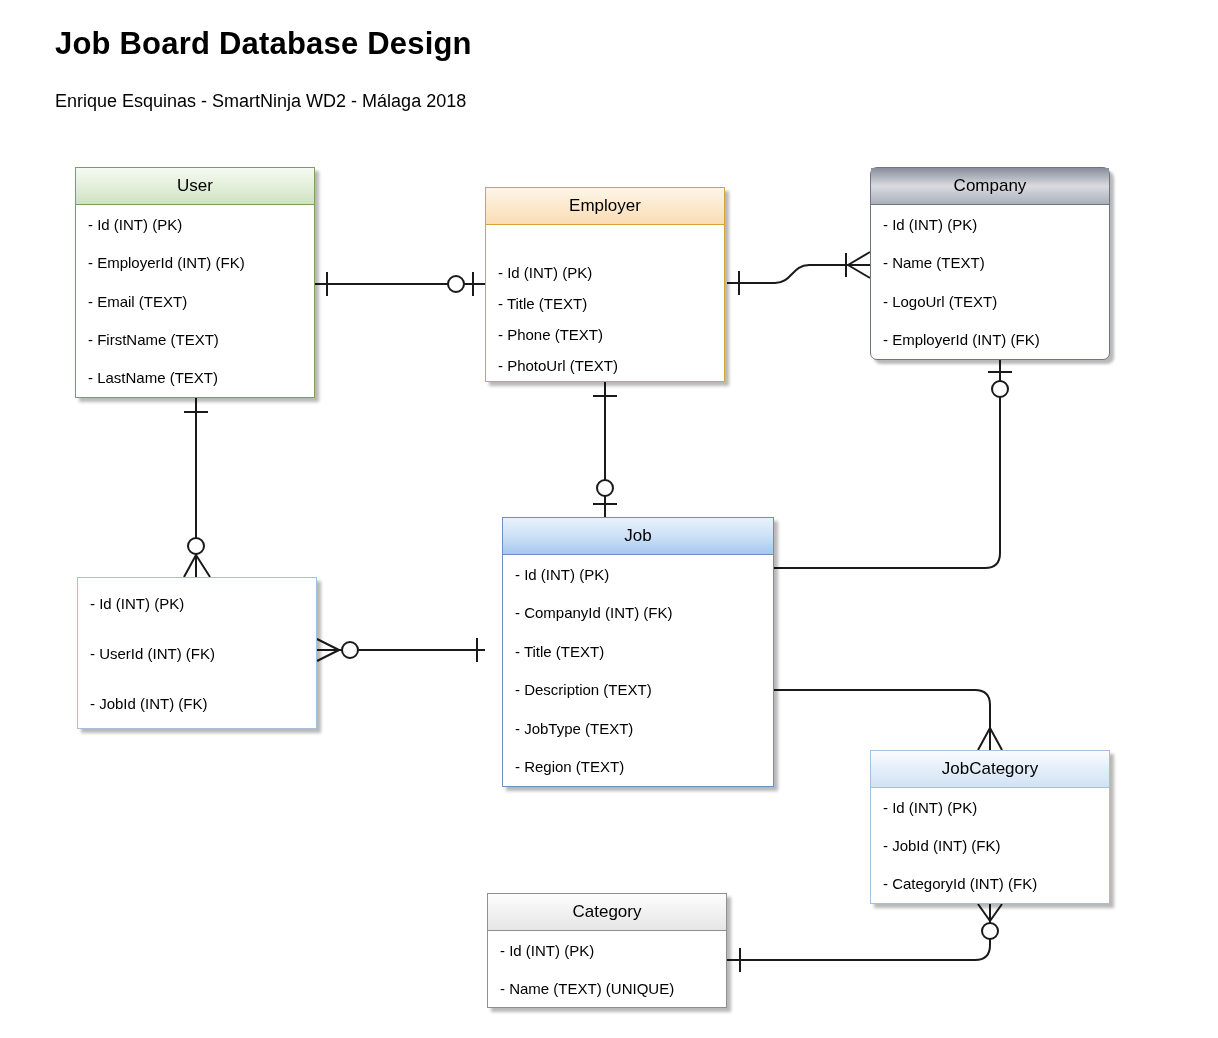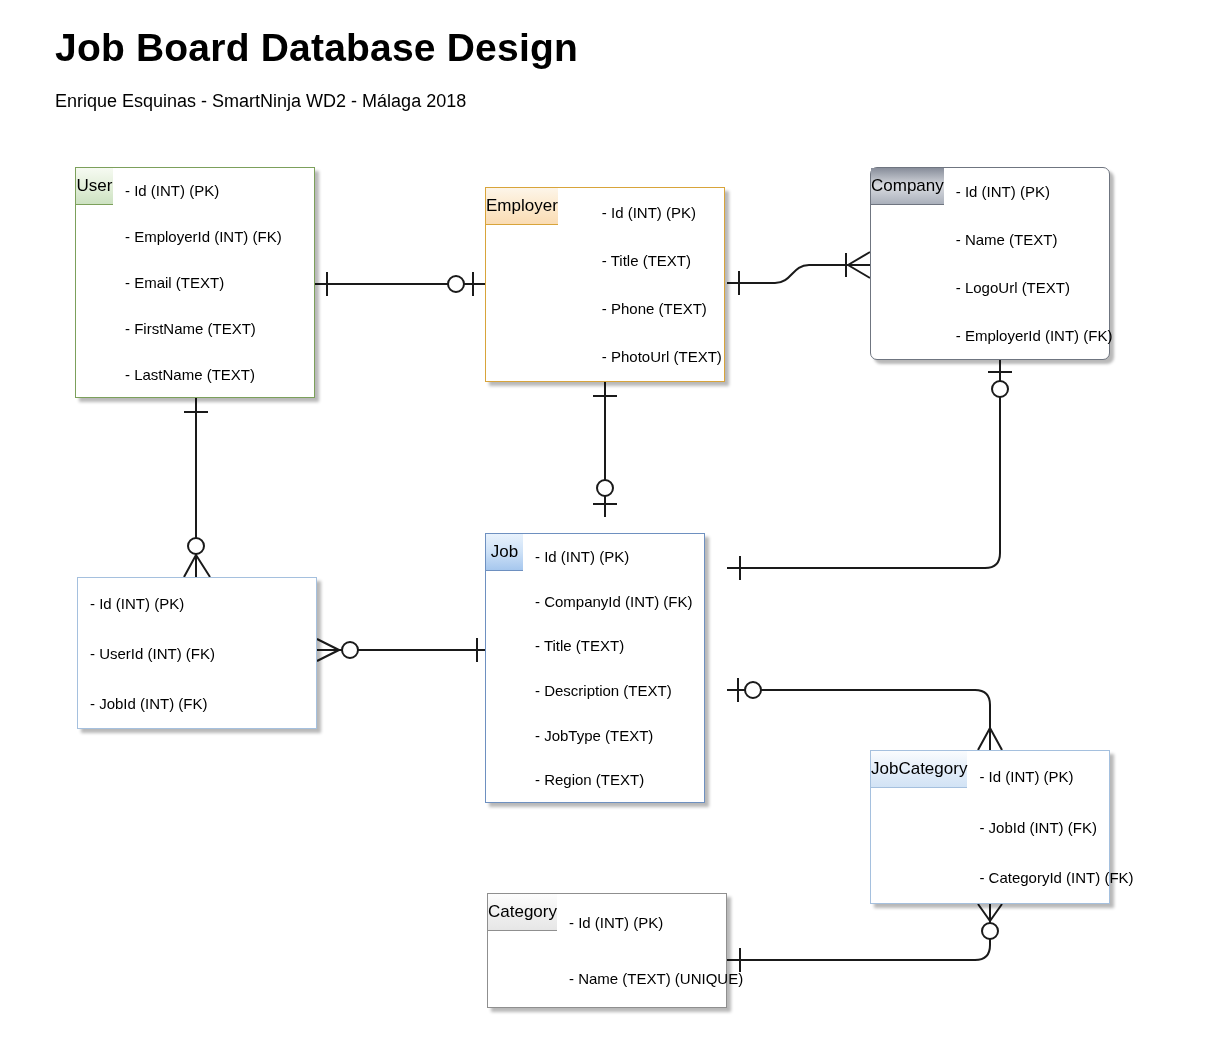--- a/index.html
+++ b/index.html
@@ -4,32 +4,32 @@
 <style>
   html,body { margin:0; padding:0; background:#fff; }
   #canvas {
     position:relative; width:1218px; height:1038px;
     background:#ffffff; overflow:hidden;
     font-family:"Liberation Sans","DejaVu Sans",sans-serif;
     color:#000;
   }
   .page-title {
     position:absolute; left:55px; top:26px;
-    font-size:39px; font-weight:700; letter-spacing:0.2px;
+    font-size:31px; font-weight:700; letter-spacing:0.2px;
   }
   .page-subtitle {
     position:absolute; left:55px; top:91px;
     font-size:18px; font-weight:400;
   }
   .entity {
     position:absolute;
     background:#ffffff;
     border:1.5px solid var(--border,#888);
     box-shadow:4px 4px 3px rgba(0,0,0,0.28);
-    display:flex; flex-direction:row;
+    display:flex; flex-direction:column;
     box-sizing:border-box;
   }
   .entity-header {
     height:37px; flex:0 0 37px;
     display:flex; align-items:center; justify-content:center;
     font-size:17px;
     background:linear-gradient(180deg, var(--hdr-top,#f5f5f5) 0%, var(--hdr-mid,#eee) 50%, var(--hdr-bottom,#ddd) 100%);
     border-bottom:1.5px solid var(--border,#888);
     box-sizing:border-box;
   }
@@ -133,21 +133,21 @@
   <div class="entity" style="left: 870px; top: 167px; width: 240px; height: 193px; border-radius: 7px; --hdr-top: #878d9a; --hdr-mid: #d9dbe0; --hdr-bottom: #aab0bb; --border: #6f7580;">
     <div class="entity-header">Company</div>
     <div class="entity-body">
       <div class="entity-row">- Id (INT) (PK)</div>
       <div class="entity-row">- Name (TEXT)</div>
       <div class="entity-row">- LogoUrl (TEXT)</div>
       <div class="entity-row">- EmployerId (INT) (FK)</div>
     </div>
   </div>
 
-  <div class="entity" style="left: 485px; top: 517px; width: 220px; height: 270px; margin-top: 16px; --hdr-top: #e8f2fc; --hdr-mid: #cde1f7; --hdr-bottom: #a6c7ee; --border: #6e90c0;">
+  <div class="entity" style="left: 502px; top: 517px; width: 272px; height: 270px; --hdr-top: #e8f2fc; --hdr-mid: #cde1f7; --hdr-bottom: #a6c7ee; --border: #6e90c0;">
     <div class="entity-header">Job</div>
     <div class="entity-body">
       <div class="entity-row">- Id (INT) (PK)</div>
       <div class="entity-row">- CompanyId (INT) (FK)</div>
       <div class="entity-row">- Title (TEXT)</div>
       <div class="entity-row">- Description (TEXT)</div>
       <div class="entity-row">- JobType (TEXT)</div>
       <div class="entity-row">- Region (TEXT)</div>
     </div>
   </div>

